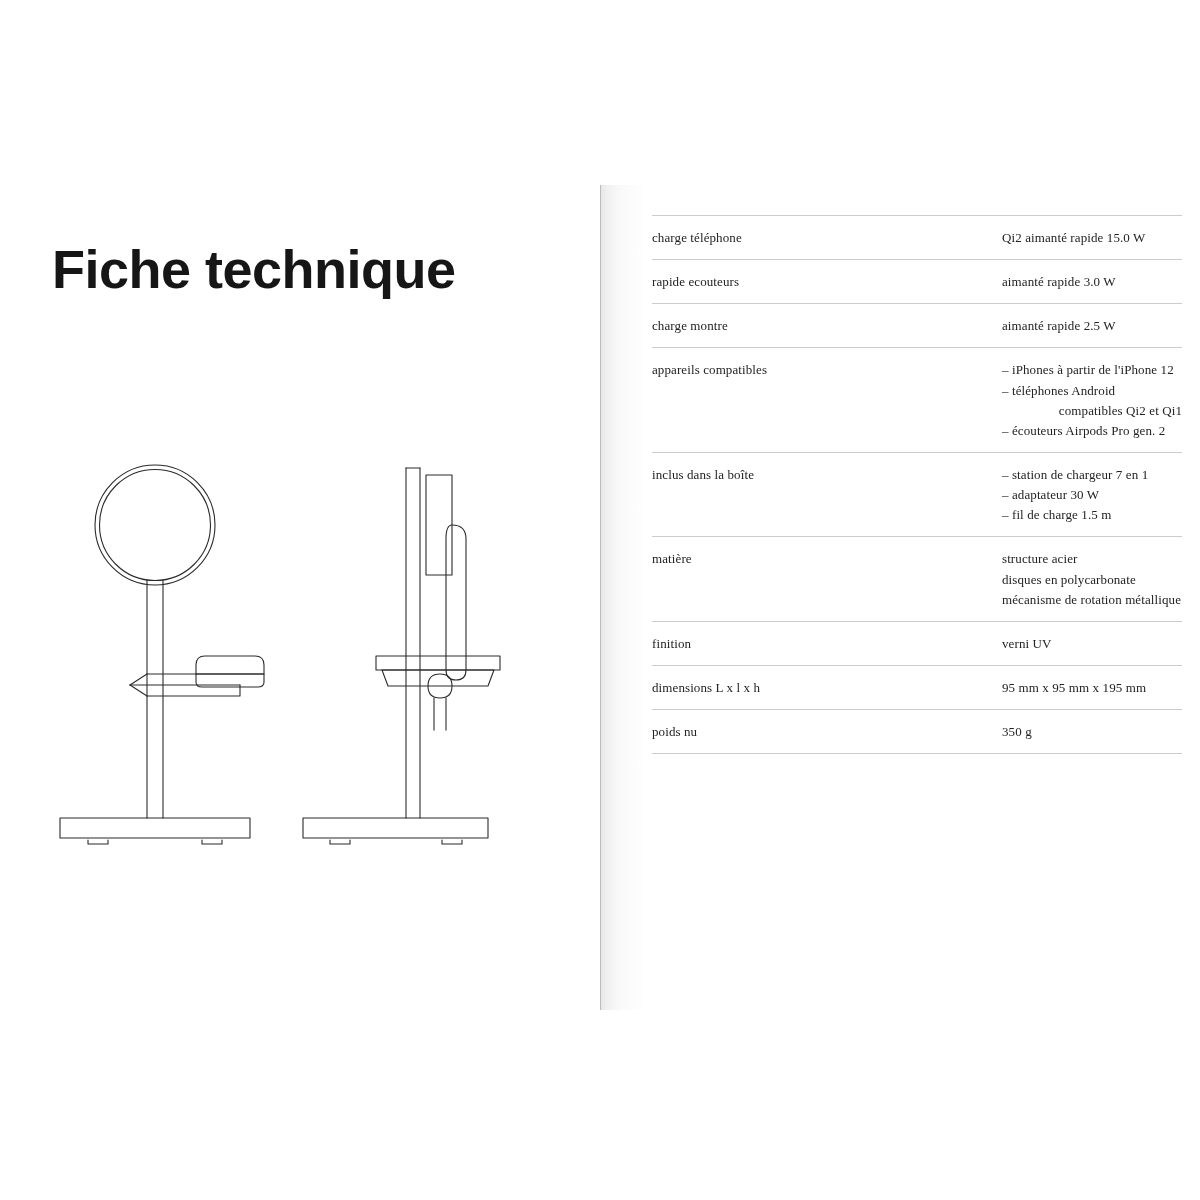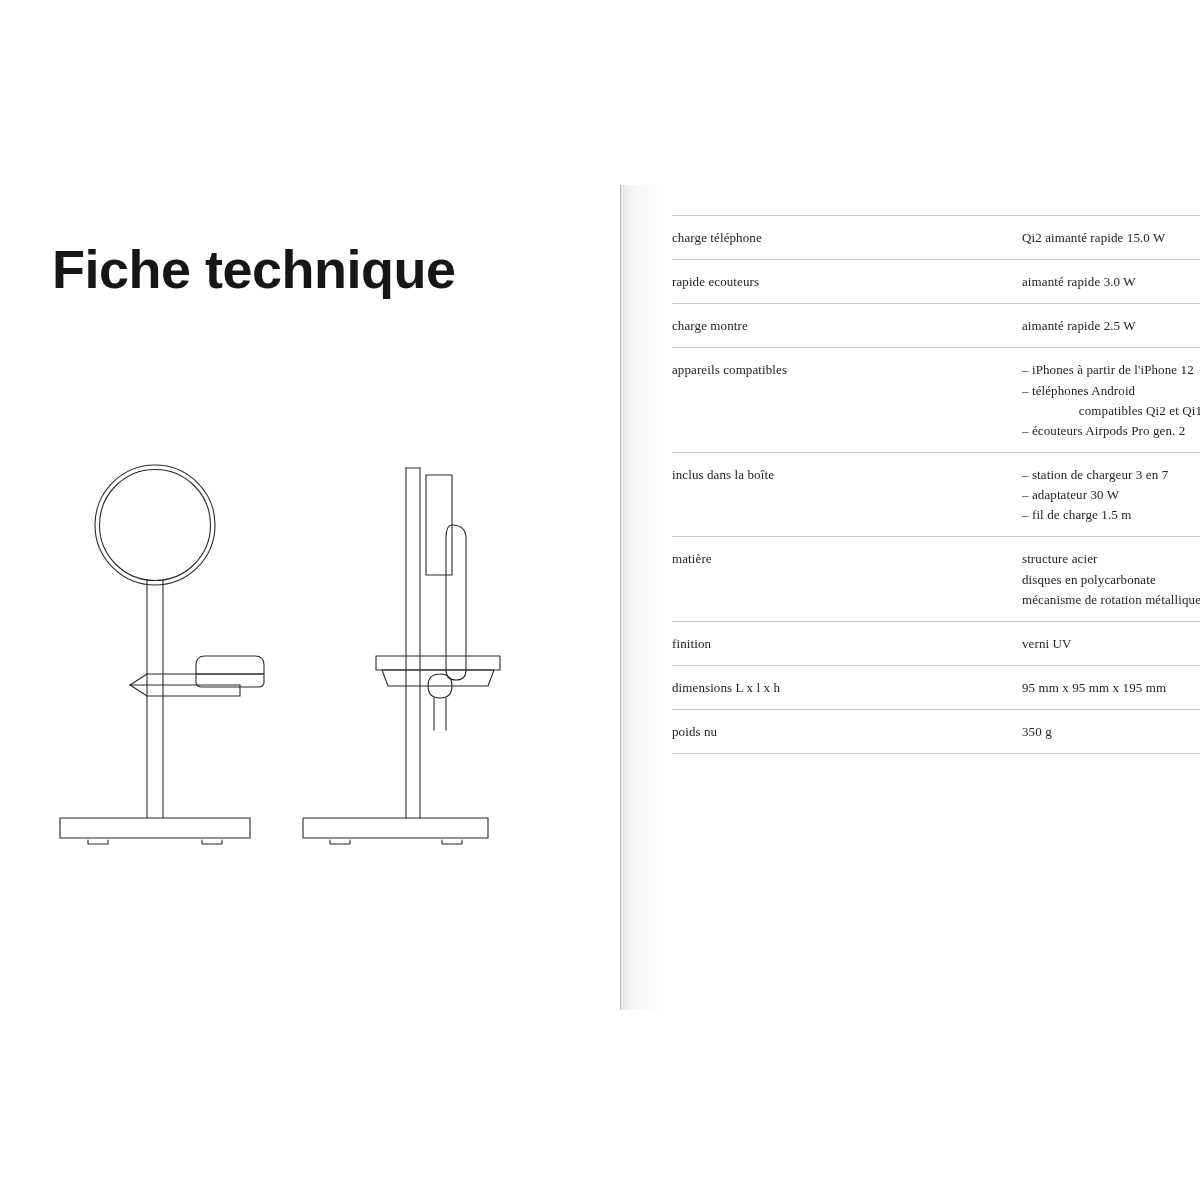--- a/index.html
+++ b/index.html
@@ -21,21 +21,20 @@
     position: absolute;
     inset: 0;
     display: flex;
   }
   .page-left {
     position: relative;
     width: 600px;
     height: 1200px;
     background: #ffffff;
     flex: 0 0 600px;
-    padding-left: 20px;
   }
   .page-right {
     position: relative;
     width: 600px;
     height: 1200px;
     background: #ffffff;
     flex: 0 0 600px;
   }
 
   
@@ -210,21 +209,21 @@
           <span class="vline">– iPhones à partir de l'iPhone 12</span>
           <span class="vline">– téléphones Android</span>
           <span class="vline cont">compatibles Qi2 et Qi1</span>
           <span class="vline">– écouteurs Airpods Pro gen. 2</span>
         </div>
       </div>
 
       <div class="spec-row">
         <div class="spec-label">inclus dans la boîte</div>
         <div class="spec-value">
-          <span class="vline">– station de chargeur 3 en 7</span>
+          <span class="vline">– station de chargeur 7 en 1</span>
           <span class="vline">– adaptateur 30 W</span>
           <span class="vline">– fil de charge 1.5 m</span>
         </div>
       </div>
 
       <div class="spec-row">
         <div class="spec-label">matière</div>
         <div class="spec-value">
           <span class="vline">structure acier</span>
           <span class="vline">disques en polycarbonate</span>

